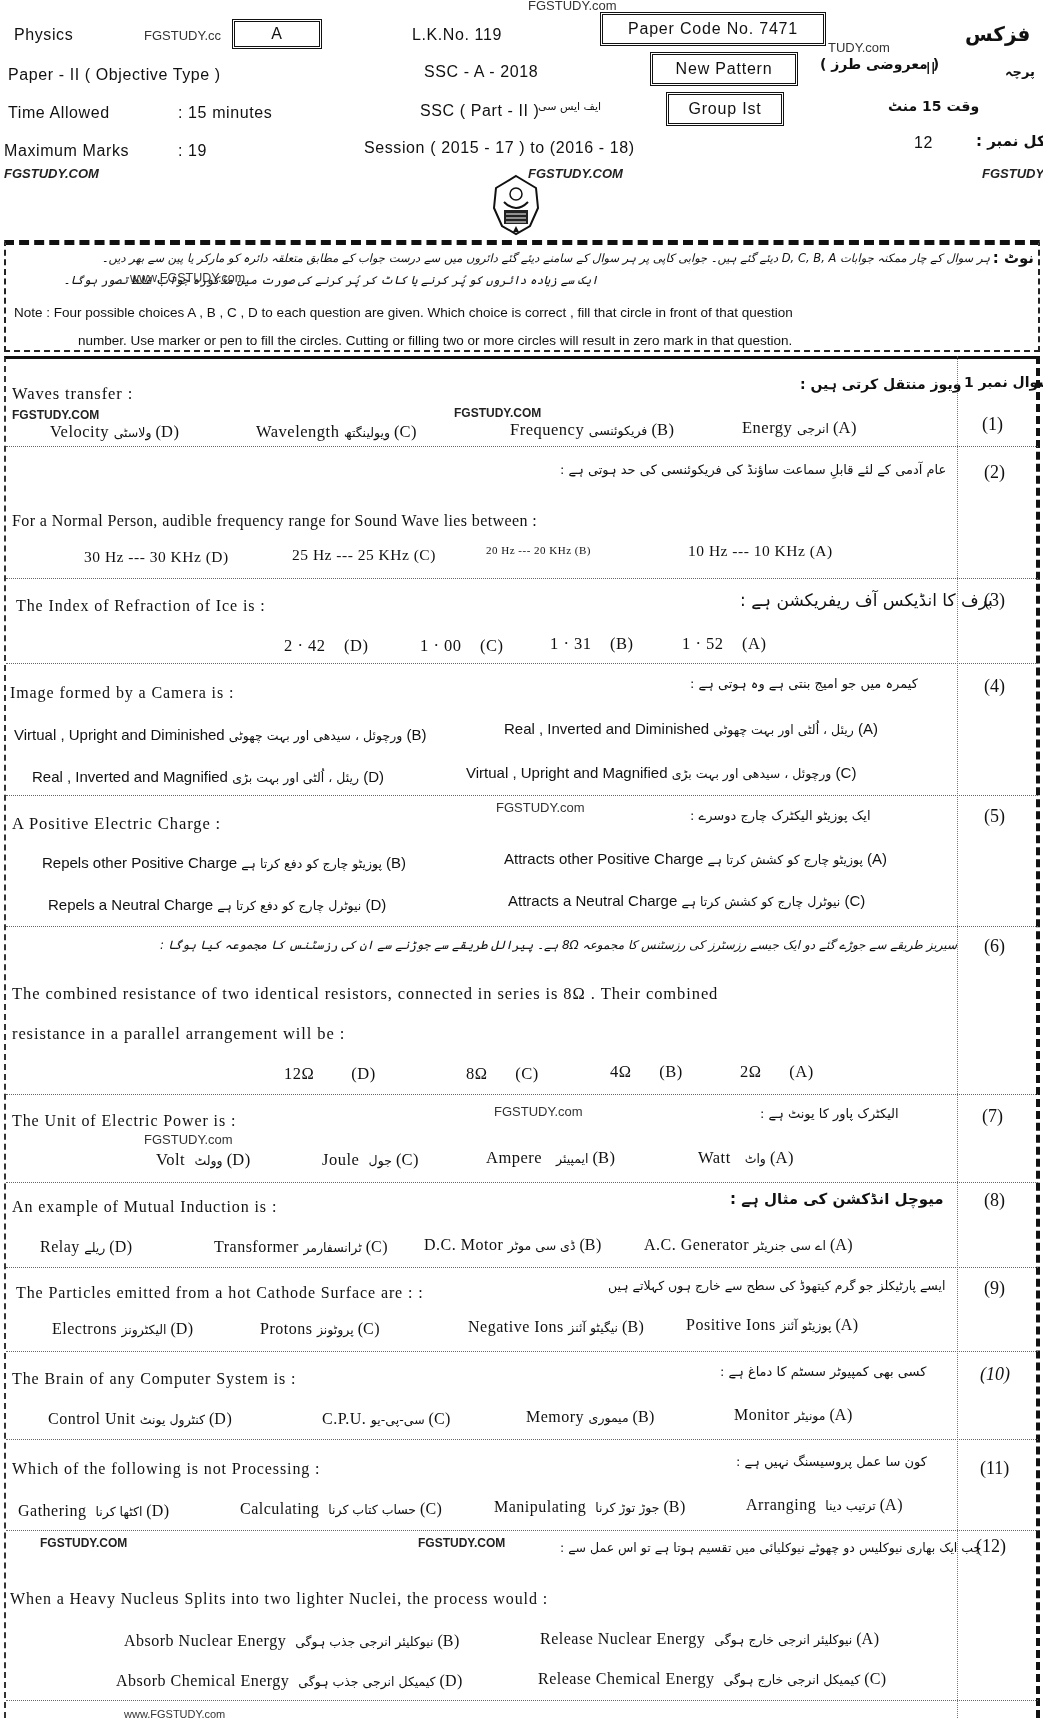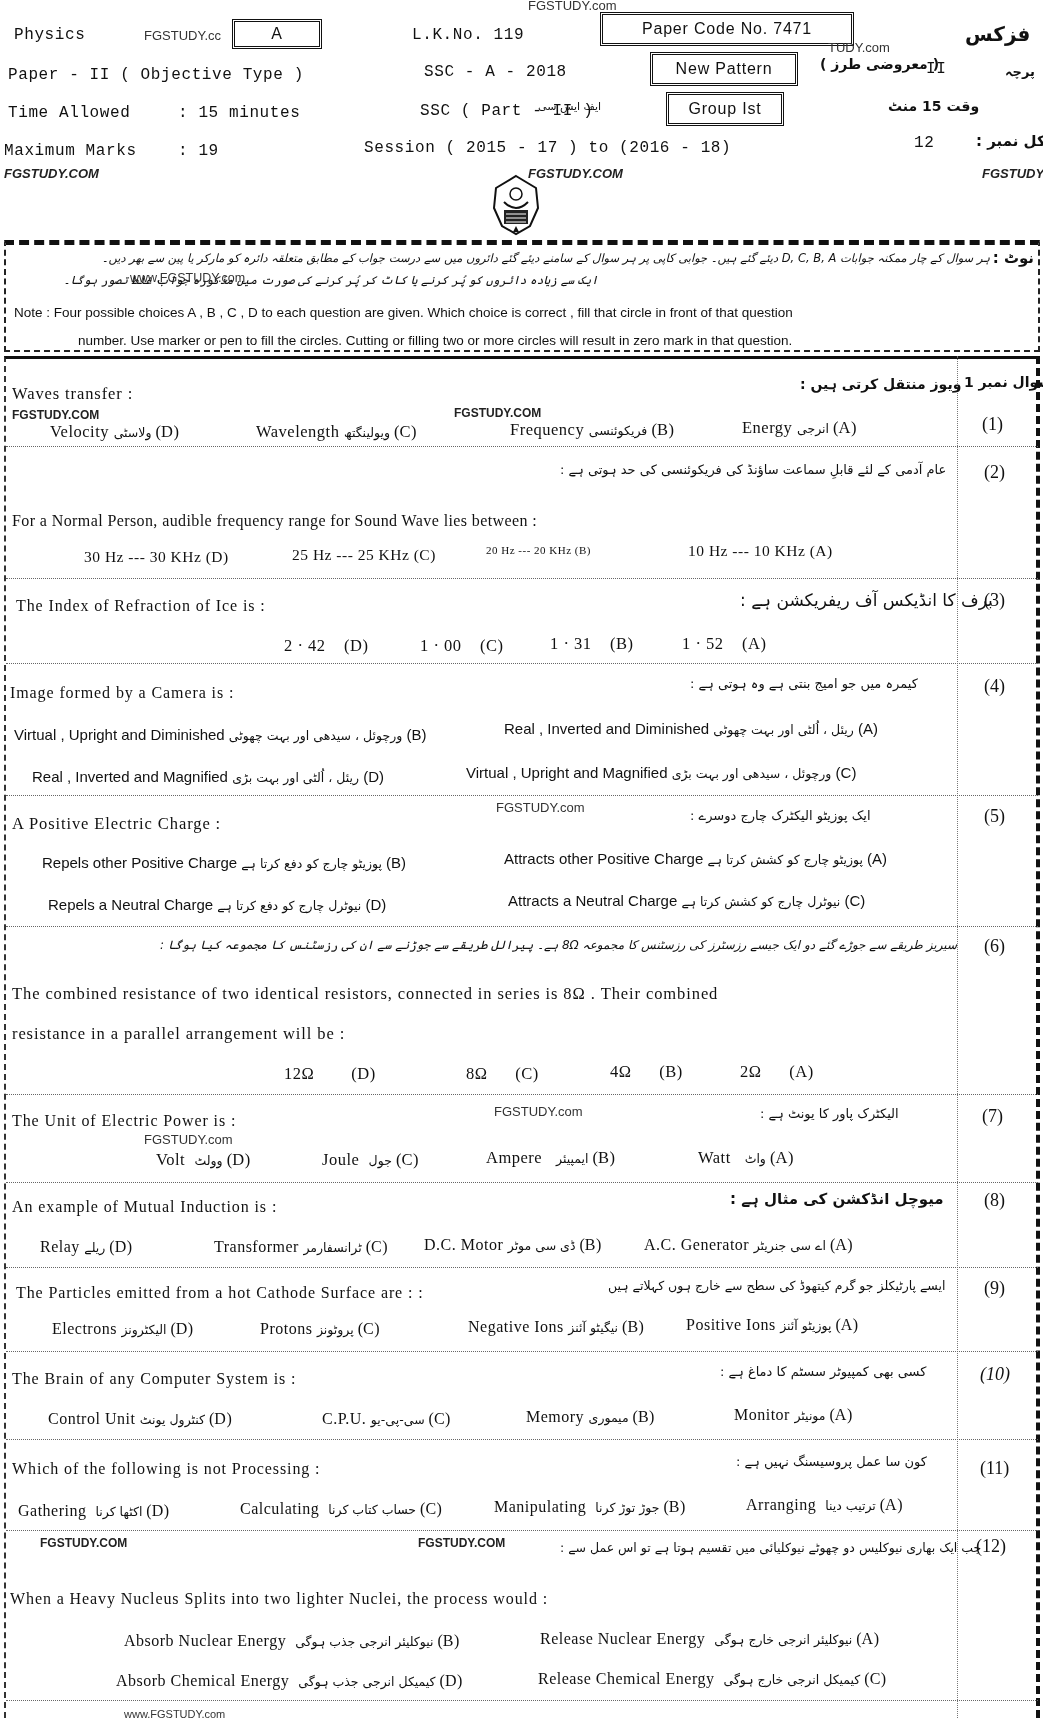--- a/index.html
+++ b/index.html
@@ -4,21 +4,21 @@
 <style>
   * { box-sizing: border-box; margin: 0; padding: 0; }
   html, body { width: 1043px; height: 1718px; background: #fff; overflow: hidden; }
   body { position: relative; color: #111; font-family: "Liberation Serif", serif; }
   .abs { position: absolute; white-space: nowrap; }
   .urdu { font-family: "DejaVu Sans", sans-serif; direction: rtl; unicode-bidi: embed; }
   .wm { font-family: "Liberation Sans", sans-serif; color: #333; font-size: 13px; }
   .wm-b { font-family: "Liberation Sans", sans-serif; font-weight: bold; font-style: italic; color: #222; font-size: 13px; }
 
   
-  .hdr { font-family: Liberation Mono, monospace; font-size: 16px; letter-spacing: 0.6px; }
+  .hdr { font-family: Liberation Sans, sans-serif; font-size: 16px; letter-spacing: 0.6px; }
   .boxed { position: absolute; border: 3px double #111; font-family: "Liberation Sans", sans-serif; font-size: 16px; letter-spacing: 0.8px; text-align: center; background: #fff; }
 
   
   .crest { position: absolute; left: 492px; top: 174px; width: 48px; height: 62px; }
 
   
   .notebox { position: absolute; left: 4px; top: 240px; width: 1036px; height: 112px; border: 2px dashed #222; border-top: 5px dashed #111; }
   .note-en { font-family: "Liberation Sans", sans-serif; font-size: 13.5px; }
 
   
@@ -38,21 +38,21 @@
 
 <div class="abs wm" style="left:528px;top:-2px;font-size:13px;">FGSTUDY.com</div>
 
 <div class="abs hdr" style="left:14px;top:26px;">Physics</div>
 <div class="abs wm" style="left:144px;top:28px;">FGSTUDY.cc</div>
 <div class="boxed" style="left:232px;top:19px;width:90px;height:30px;line-height:24px;">
   <span>A</span>
 </div>
 
 <div class="abs hdr" style="left:412px;top:26px;">L.K.No. 119</div>
-<div class="boxed" style="left:600px;top:12px;width:254px;height:34px;line-height:28px;">
+<div class="boxed" style="left:600px;top:12px;width:226px;height:34px;line-height:28px;">
   <span>Paper Code No. 7471</span>
 </div>
 <div class="abs urdu" style="left:965px;top:22px;font-size:20px;font-weight:bold;">فزکس</div>
 
 <div class="abs hdr" style="left:8px;top:66px;">Paper - II ( Objective Type )</div>
 <div class="abs hdr" style="left:424px;top:63px;">SSC - A - 2018</div>
 <div class="boxed" style="left:650px;top:52px;width:148px;height:34px;line-height:28px;">
   <span>New  Pattern</span>
 </div>
 <div class="abs wm" style="left:828px;top:40px;">TUDY.com</div>

